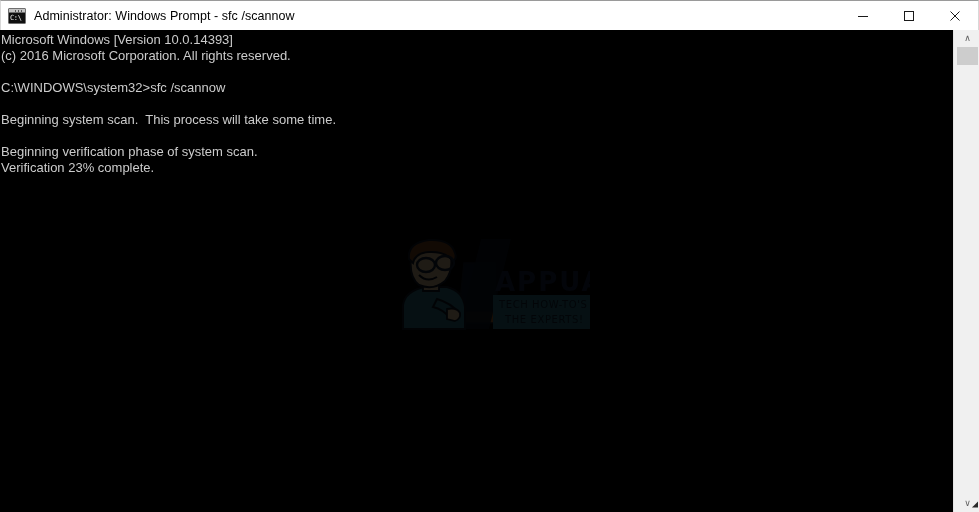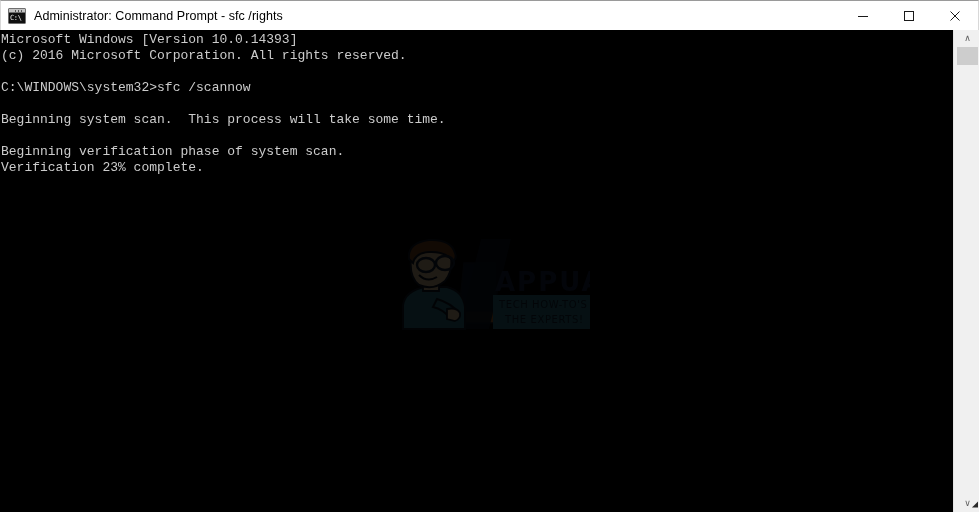--- a/index.html
+++ b/index.html
@@ -113,21 +113,21 @@
     height: 482px;
     background: #000000;
     overflow: hidden;
   }
 
   .console-text {
     position: absolute;
     left: 1px;
     top: 2px;
     margin: 0;
-    font-family: Liberation Mono, monospace;
+    font-family: Liberation Sans, sans-serif;
     font-size: 13px;
     line-height: 16px;
     color: #cccccc;
     white-space: pre;
     letter-spacing: 0px;
   }
 
   
   .watermark {
     position: absolute;
@@ -199,21 +199,21 @@
 <div class="window">
 
   <div class="titlebar">
 
     <div class="title-icon">
       <div class="icon-bar"></div>
       <div class="icon-dots"></div>
       <div class="icon-screen">C:\</div>
     </div>
 
-    <div class="title-text">Administrator: Command Prompt - sfc  /rights</div>
+    <div class="title-text">Administrator: Windows Prompt - sfc  /scannow</div>
 
     <div class="win-controls">
 
       <button class="win-btn" title="Minimize">
         <svg width="12" height="12" viewBox="0 0 12 12">
           <rect x="1" y="6" width="10" height="1" fill="#1a1a1a"></rect>
         </svg>
       </button>
 
       <button class="win-btn" title="Maximize">

